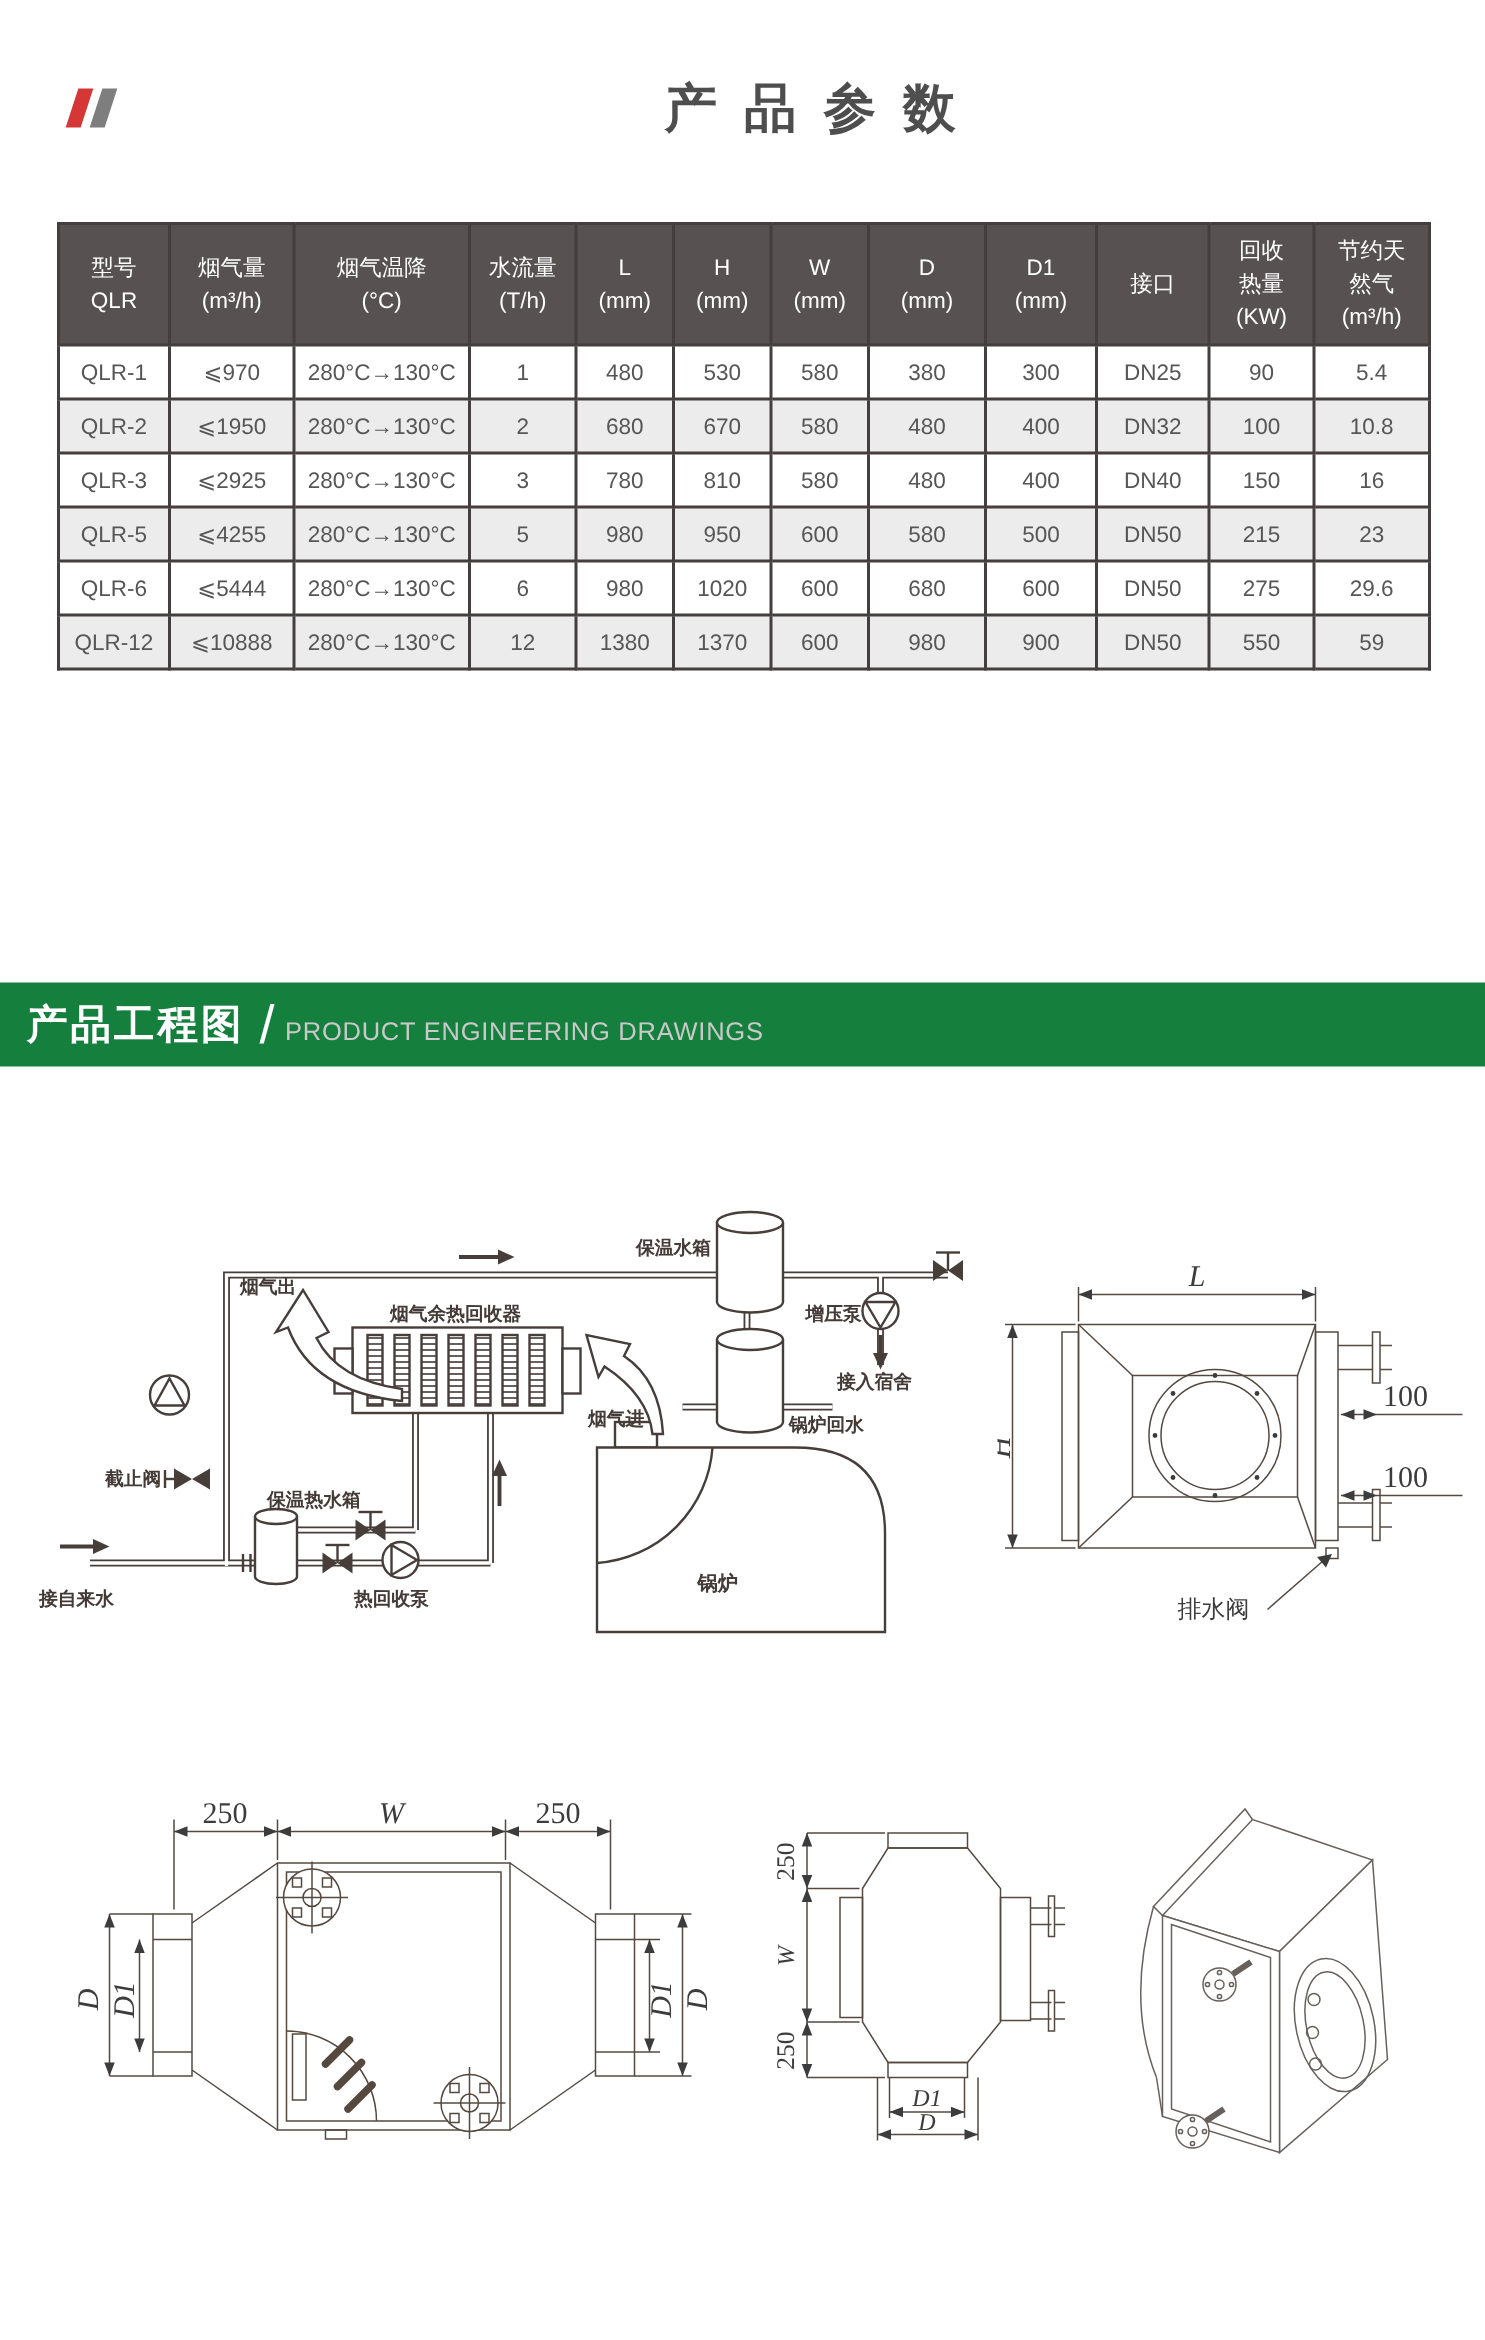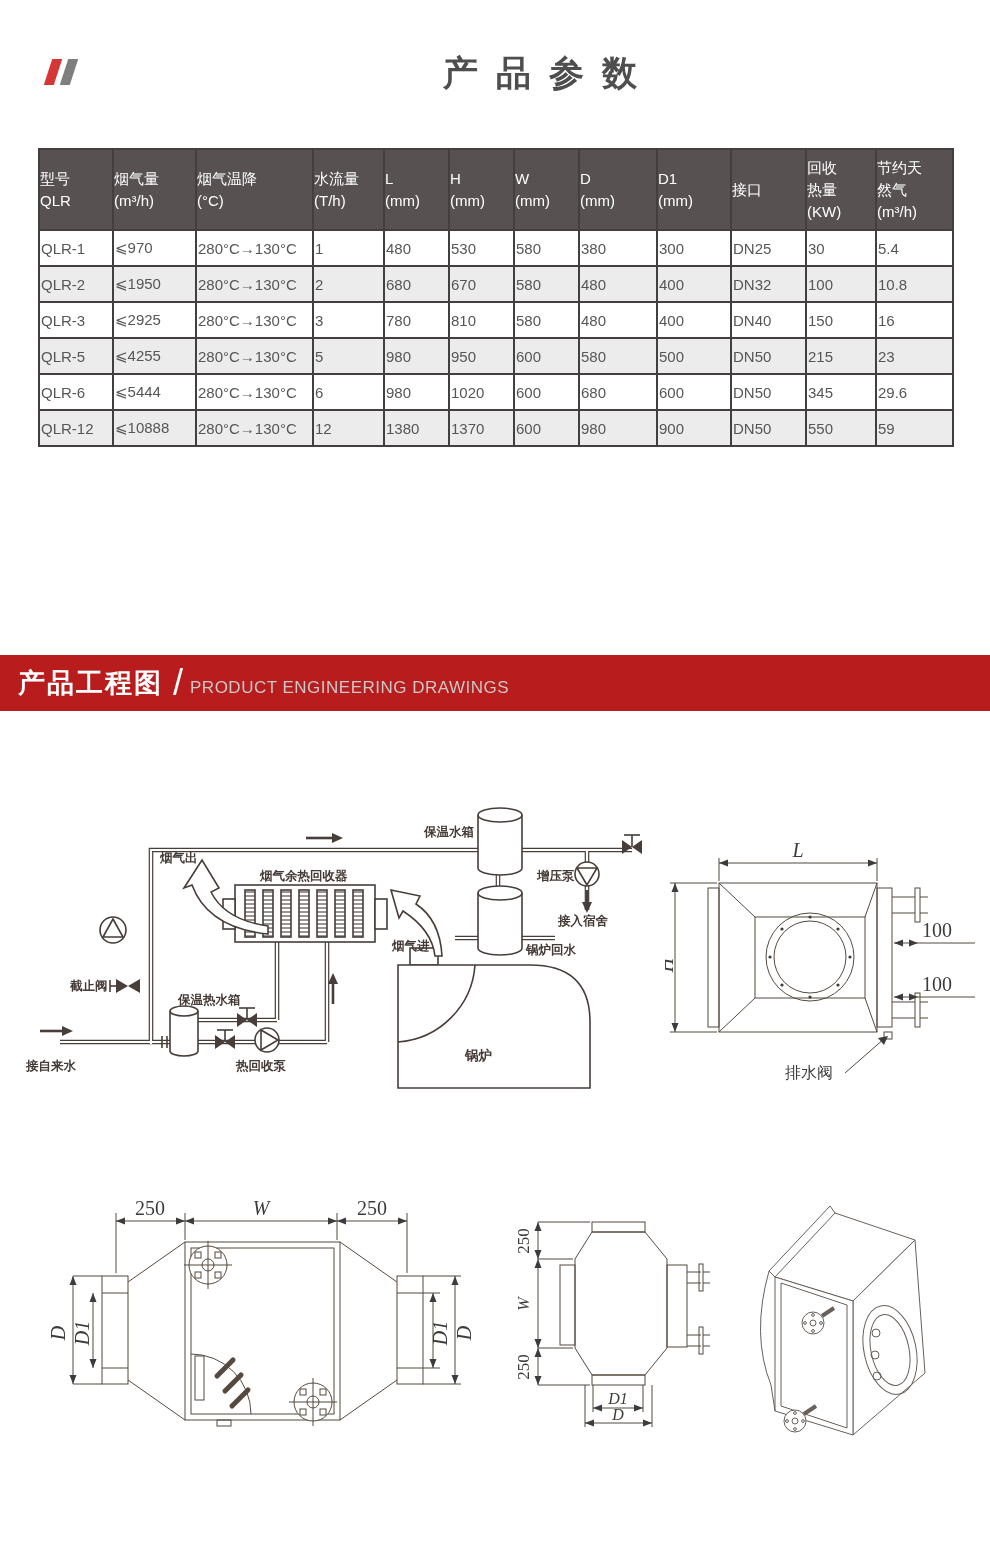--- a/index.html
+++ b/index.html
@@ -11,30 +11,30 @@
              display:flex;align-items:center;justify-content:space-between;padding-left:45px;}
   .page-title{font-size:35px;font-weight:700;color:#4e4e4e;letter-spacing:18px;
               margin:0 14px 0 32px;line-height:1;}
   .mark{display:inline-flex;align-items:center;}
   .stripe{display:inline-block;width:10px;height:26px;transform:skewX(-18deg);margin:0 3px;}
   .stripe.red{background:#d53636;}
   .stripe.gray{background:#7e7e7e;}
 
   
   table.params{position:absolute;left:38px;top:148px;width:914px;
-               border-collapse:collapse;table-layout:fixed;text-align:left;}
+               border-collapse:collapse;table-layout:fixed;text-align:center;}
   table.params th{background:#575152;color:#ffffff;font-weight:400;font-size:15px;
                   line-height:1.45;border:2px solid #443e3f;white-space:pre-line;
                   padding:7px 0;vertical-align:middle;}
   table.params td{border:2px solid #443e3f;font-size:15px;color:#565656;
                   height:34px;padding:0 1px;}
   table.params tbody tr:nth-child(even){background:#ececec;}
 
   
-  .band{position:absolute;left:0;top:655px;width:990px;height:56px;background:#b91c1c;
+  .band{position:absolute;left:0;top:655px;width:990px;height:56px;background:#15803d;
         display:flex;align-items:center;}
   .band-cn{color:#ffffff;font-size:27px;font-weight:700;margin-left:18px;letter-spacing:2px;}
   .band-slash{color:#ffffff;font-size:36px;font-weight:200;margin:0 7px 0 10px;line-height:1;}
   .band-en{color:#c9c9c9;font-size:17px;letter-spacing:.5px;margin-top:9px;}
 
   
   .drw{position:absolute;}
   .ln{stroke:#55493f;stroke-width:1;fill:none;}
   .lnb{stroke:#473d39;stroke-width:1.6;fill:none;}
   .pipe{stroke:#473d39;stroke-width:4.6;fill:none;}
@@ -112,21 +112,21 @@
         <td>QLR-1</td>
         <td>⩽970</td>
         <td>280°C→130°C</td>
         <td>1</td>
         <td>480</td>
         <td>530</td>
         <td>580</td>
         <td>380</td>
         <td>300</td>
         <td>DN25</td>
-        <td>30</td>
+        <td>90</td>
         <td>5.4</td>
       </tr>
       <tr>
         <td>QLR-2</td>
         <td>⩽1950</td>
         <td>280°C→130°C</td>
         <td>2</td>
         <td>680</td>
         <td>670</td>
         <td>580</td>
@@ -168,21 +168,21 @@
         <td>QLR-6</td>
         <td>⩽5444</td>
         <td>280°C→130°C</td>
         <td>6</td>
         <td>980</td>
         <td>1020</td>
         <td>600</td>
         <td>680</td>
         <td>600</td>
         <td>DN50</td>
-        <td>345</td>
+        <td>275</td>
         <td>29.6</td>
       </tr>
       <tr>
         <td>QLR-12</td>
         <td>⩽10888</td>
         <td>280°C→130°C</td>
         <td>12</td>
         <td>1380</td>
         <td>1370</td>
         <td>600</td>

